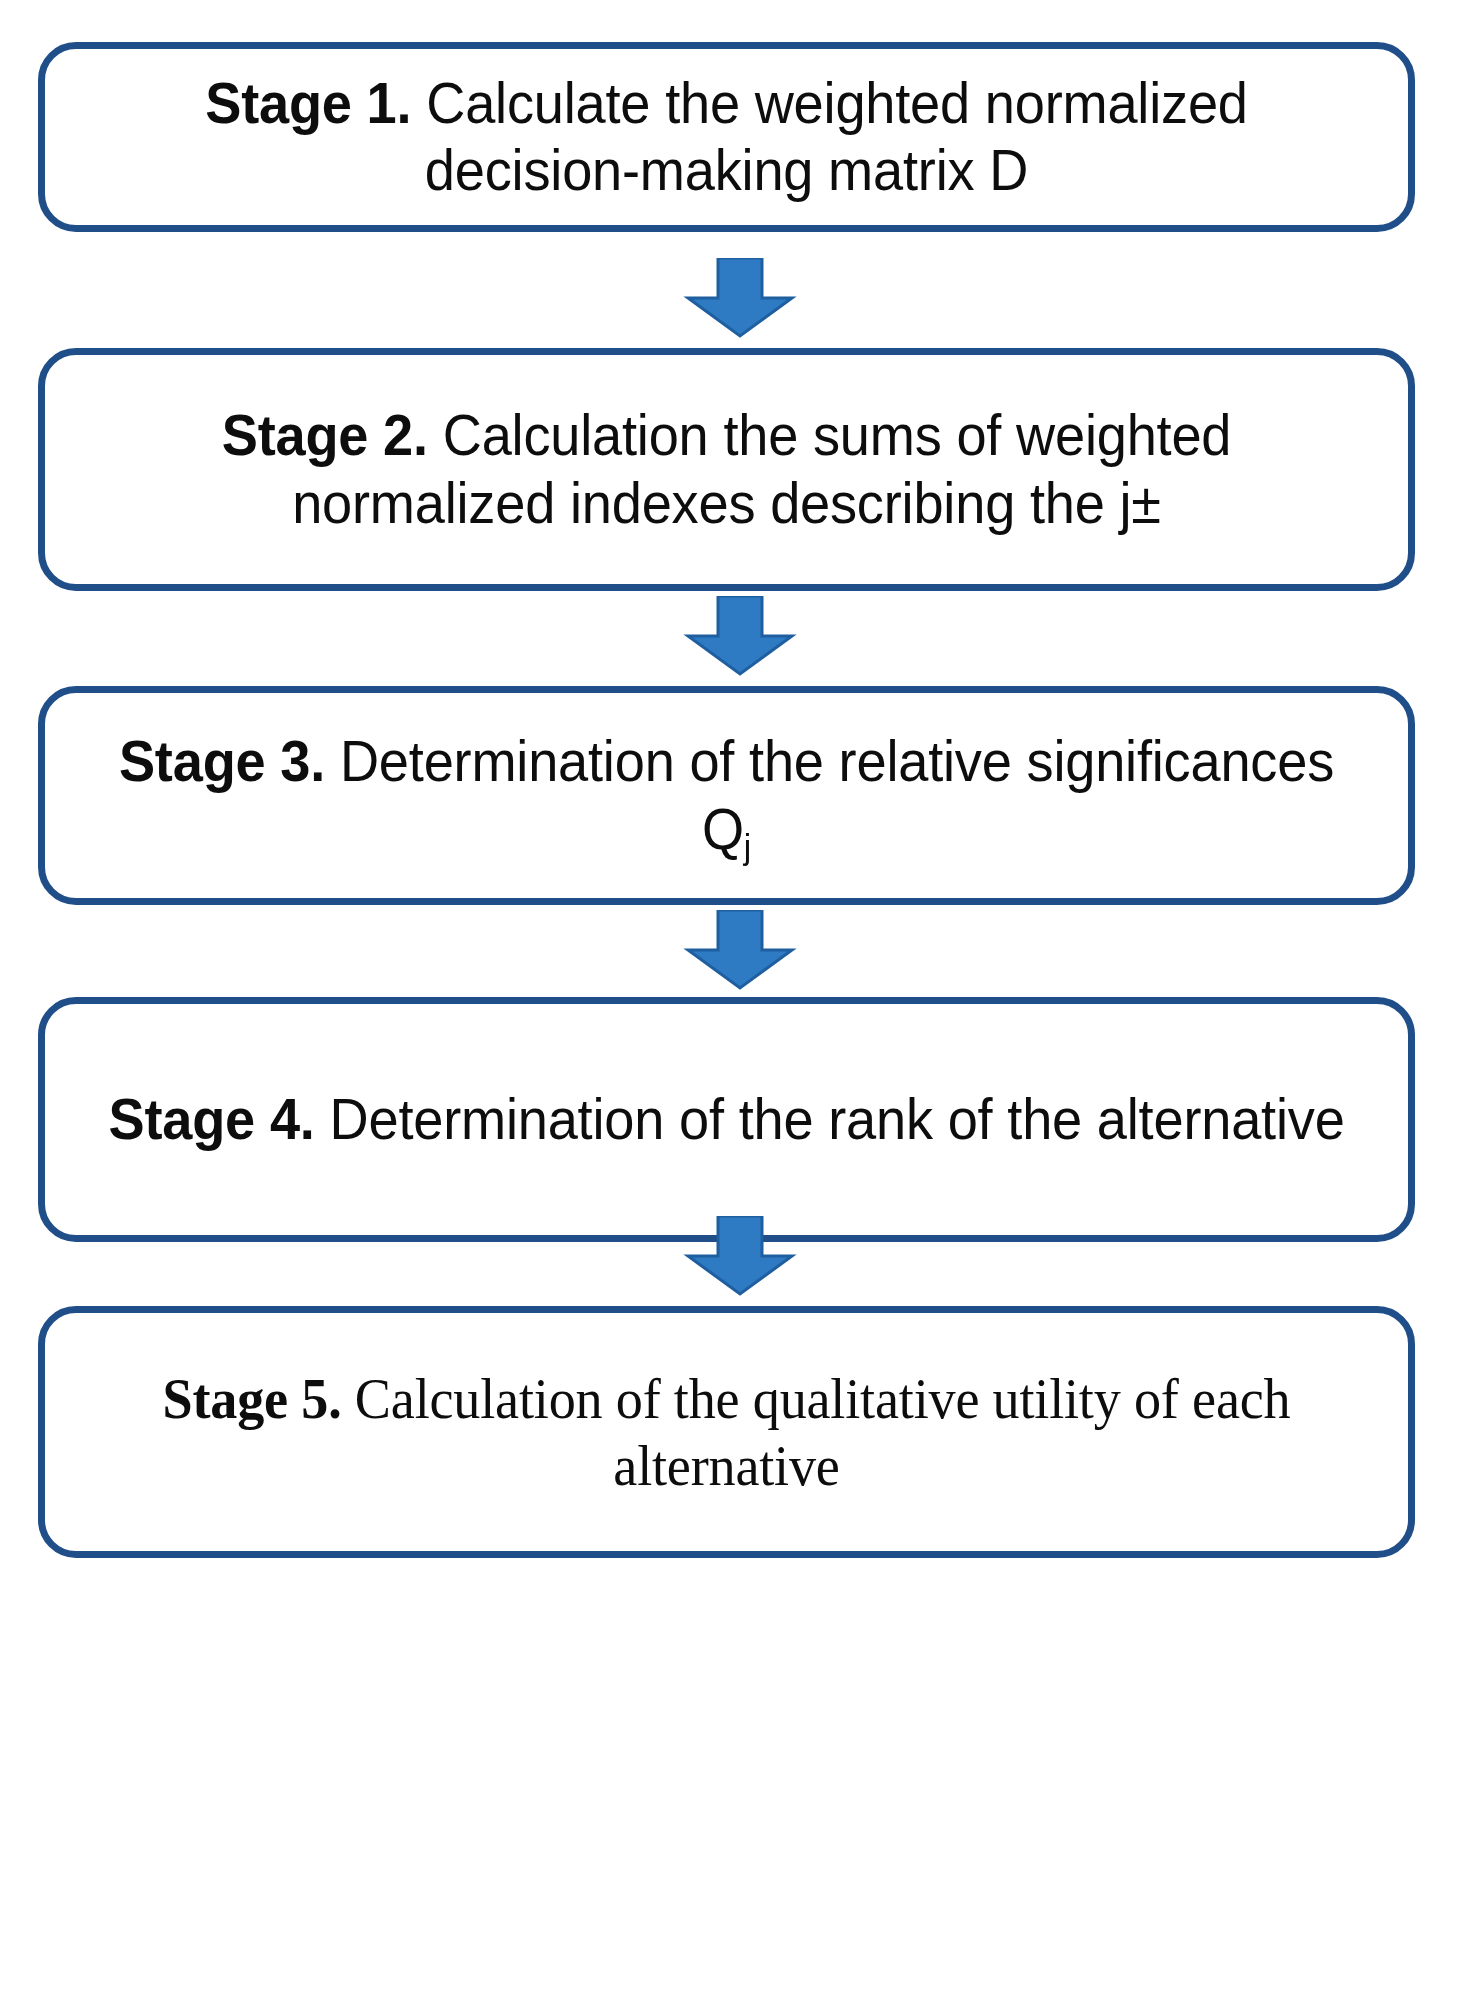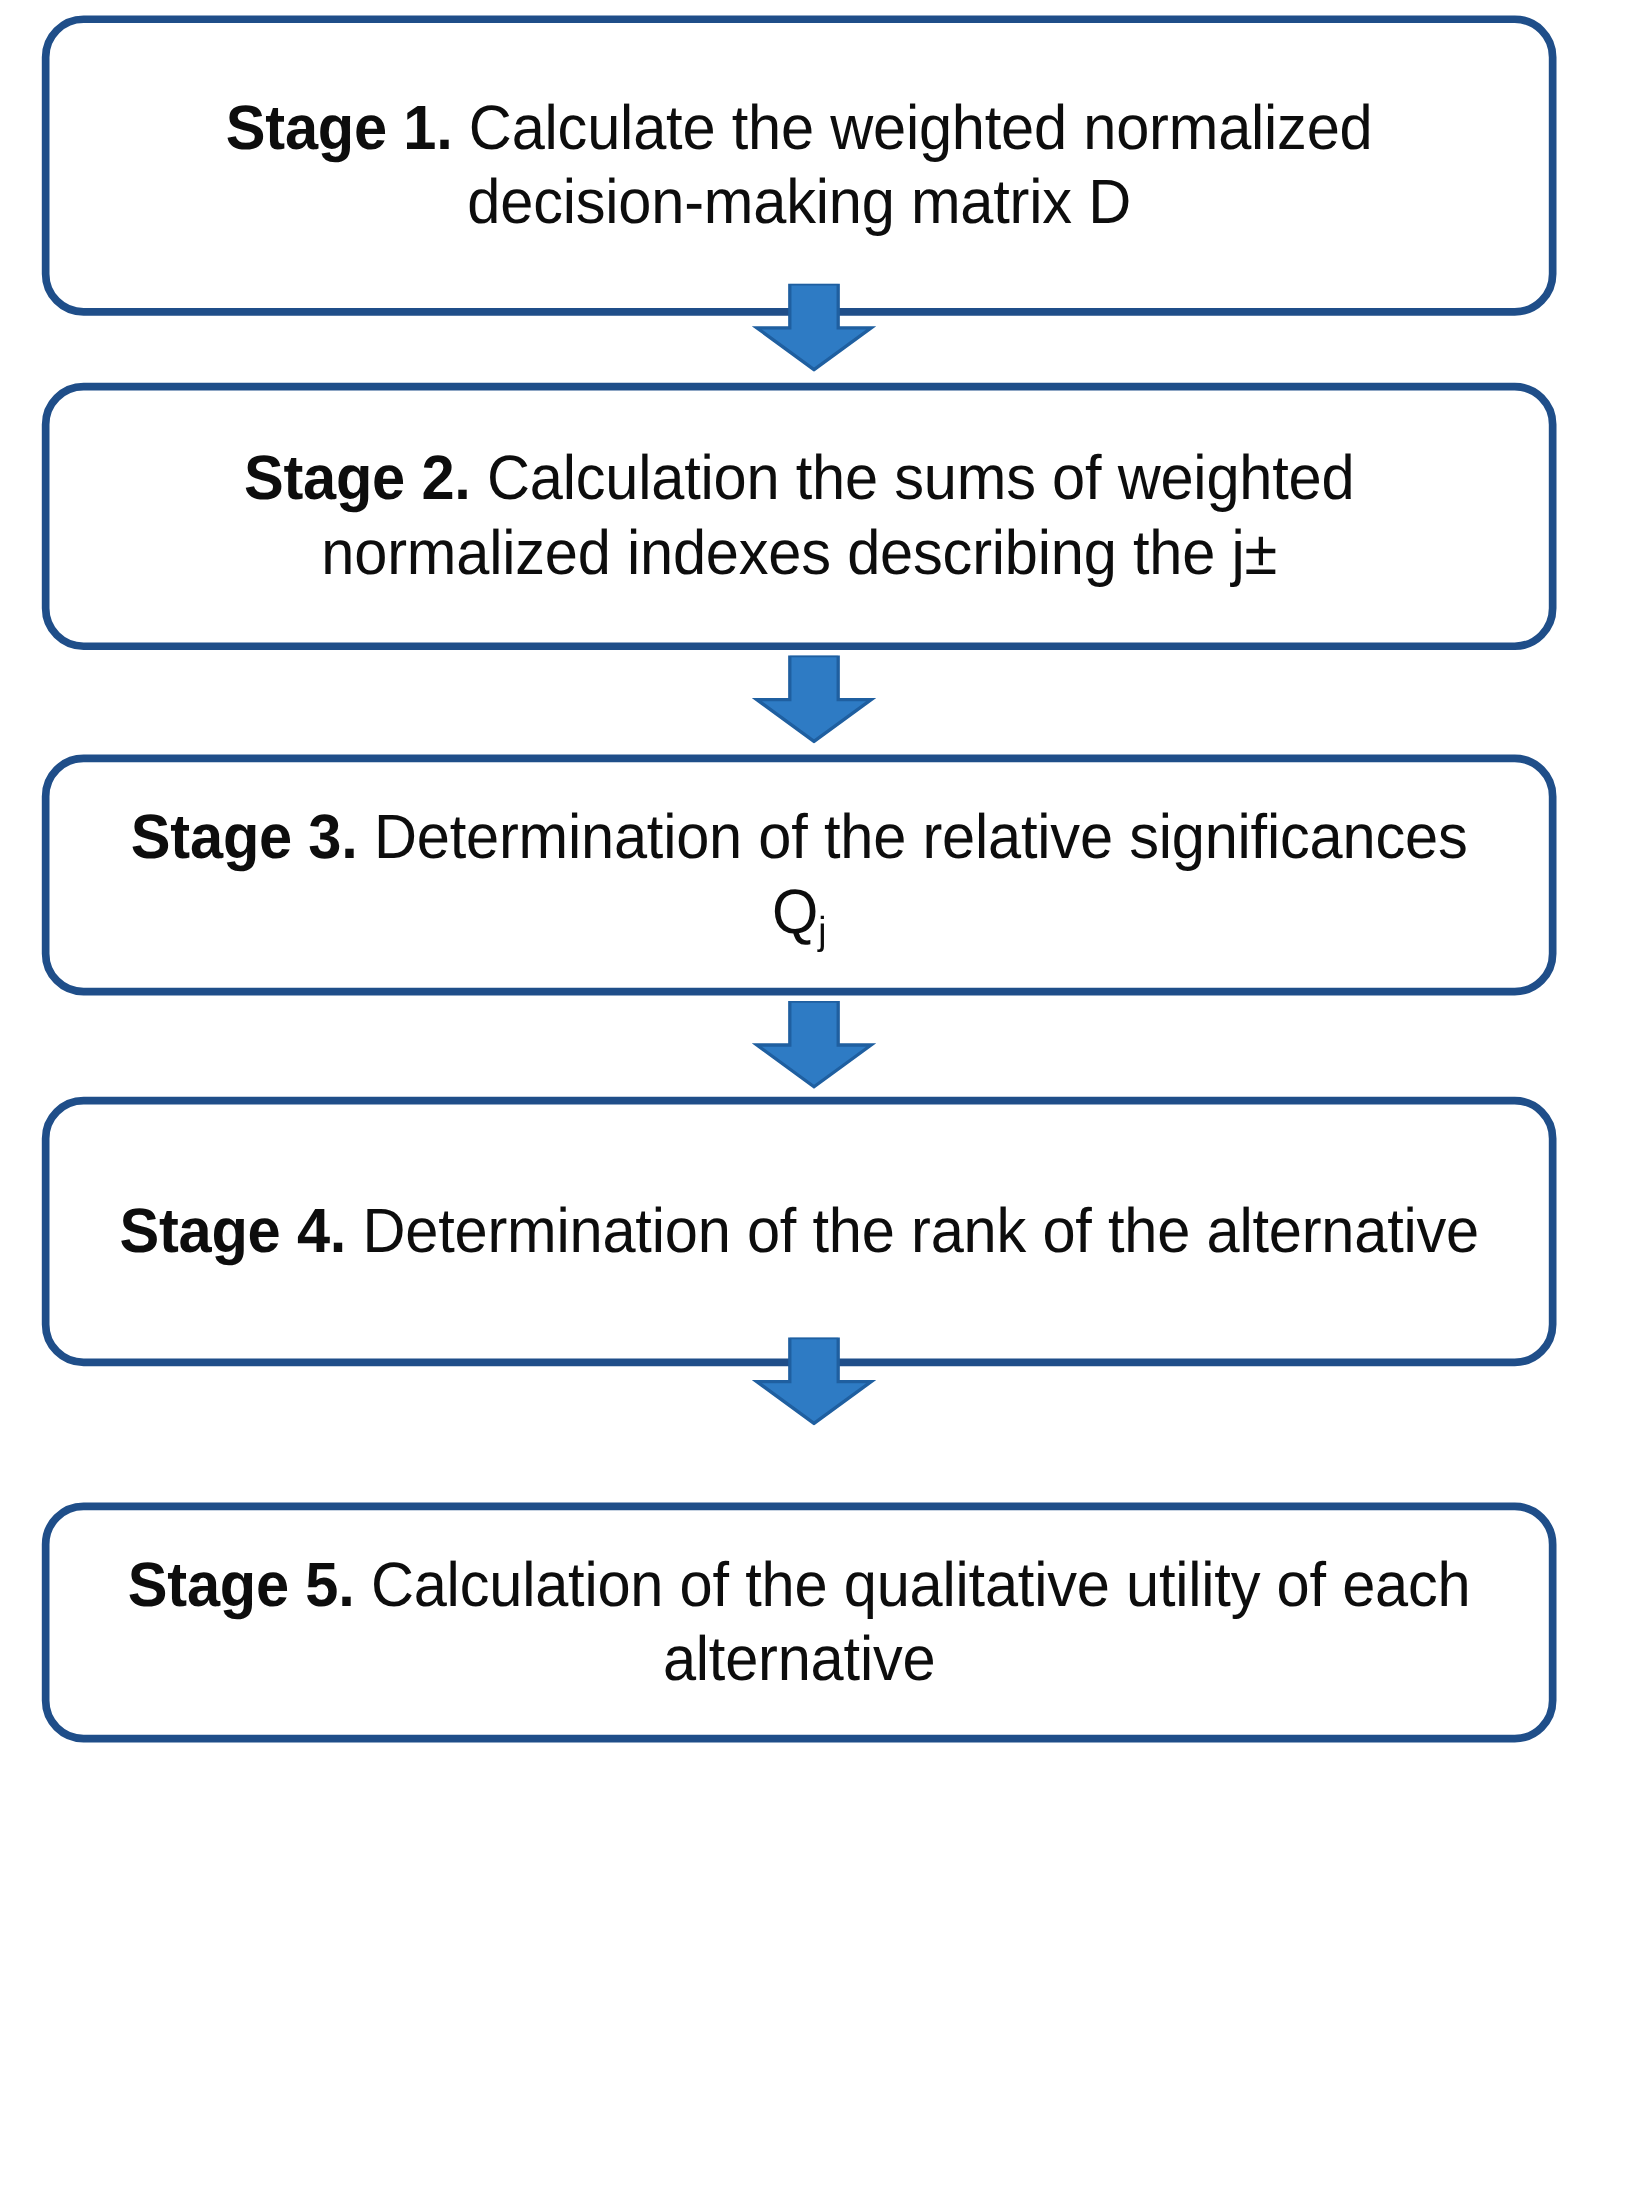--- a/index.html
+++ b/index.html
@@ -51,25 +51,25 @@
     font-weight: 700;
   }
 
   .stage-text sub {
     font-size: 0.62em;
     vertical-align: -0.28em;
     line-height: 0;
   }
 
   
-  #box-1 { top: 14px;   height: 273px; }
+  #box-1 { top: 42px;   height: 190px; }
   #box-2 { top: 348px;  height: 243px; }
   #box-3 { top: 686px;  height: 219px; }
   #box-4 { top: 997px;  height: 245px; }
-  #box-5 { top: 1366px; height: 218px; }
+  #box-5 { top: 1306px; height: 252px; font-family: Liberation Serif, serif; }
 
   
   .flow-arrow {
     position: absolute;
     left: 50%;
     transform: translateX(-50%);
     width: 116px;
     height: 80px;
     display: block;
   }

